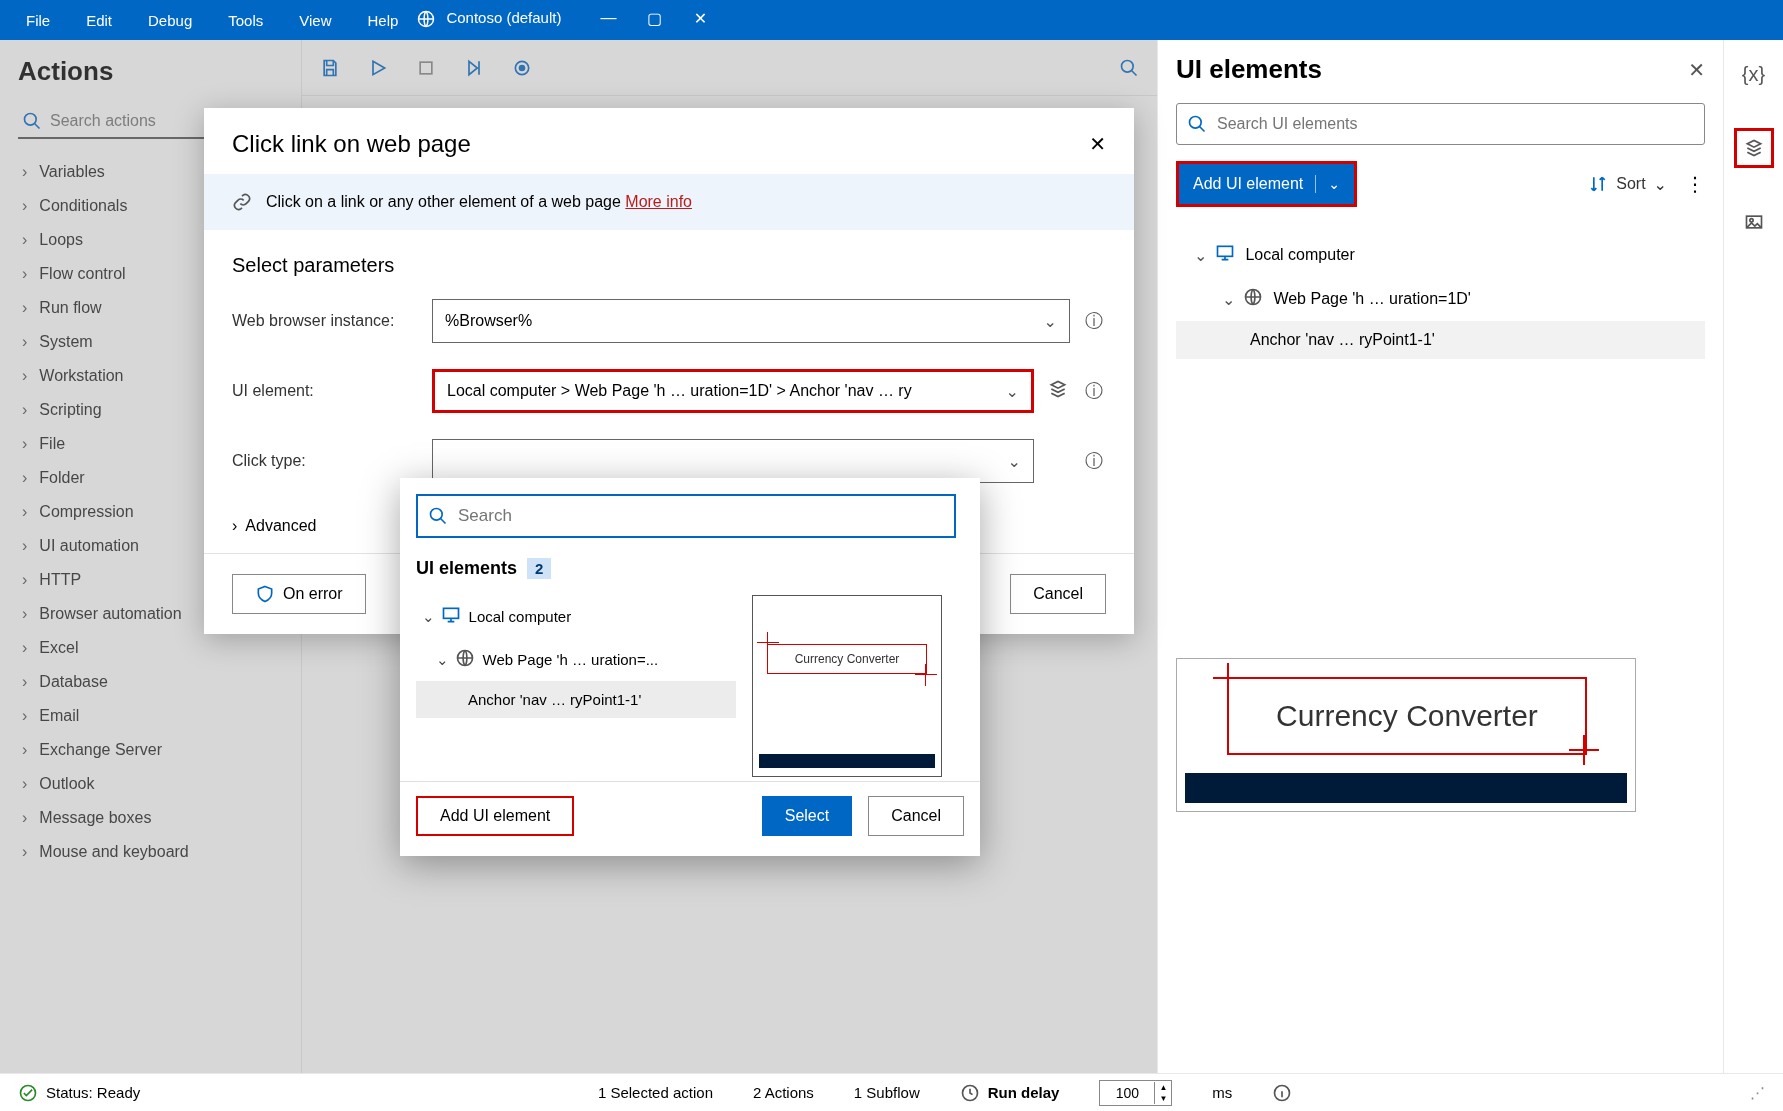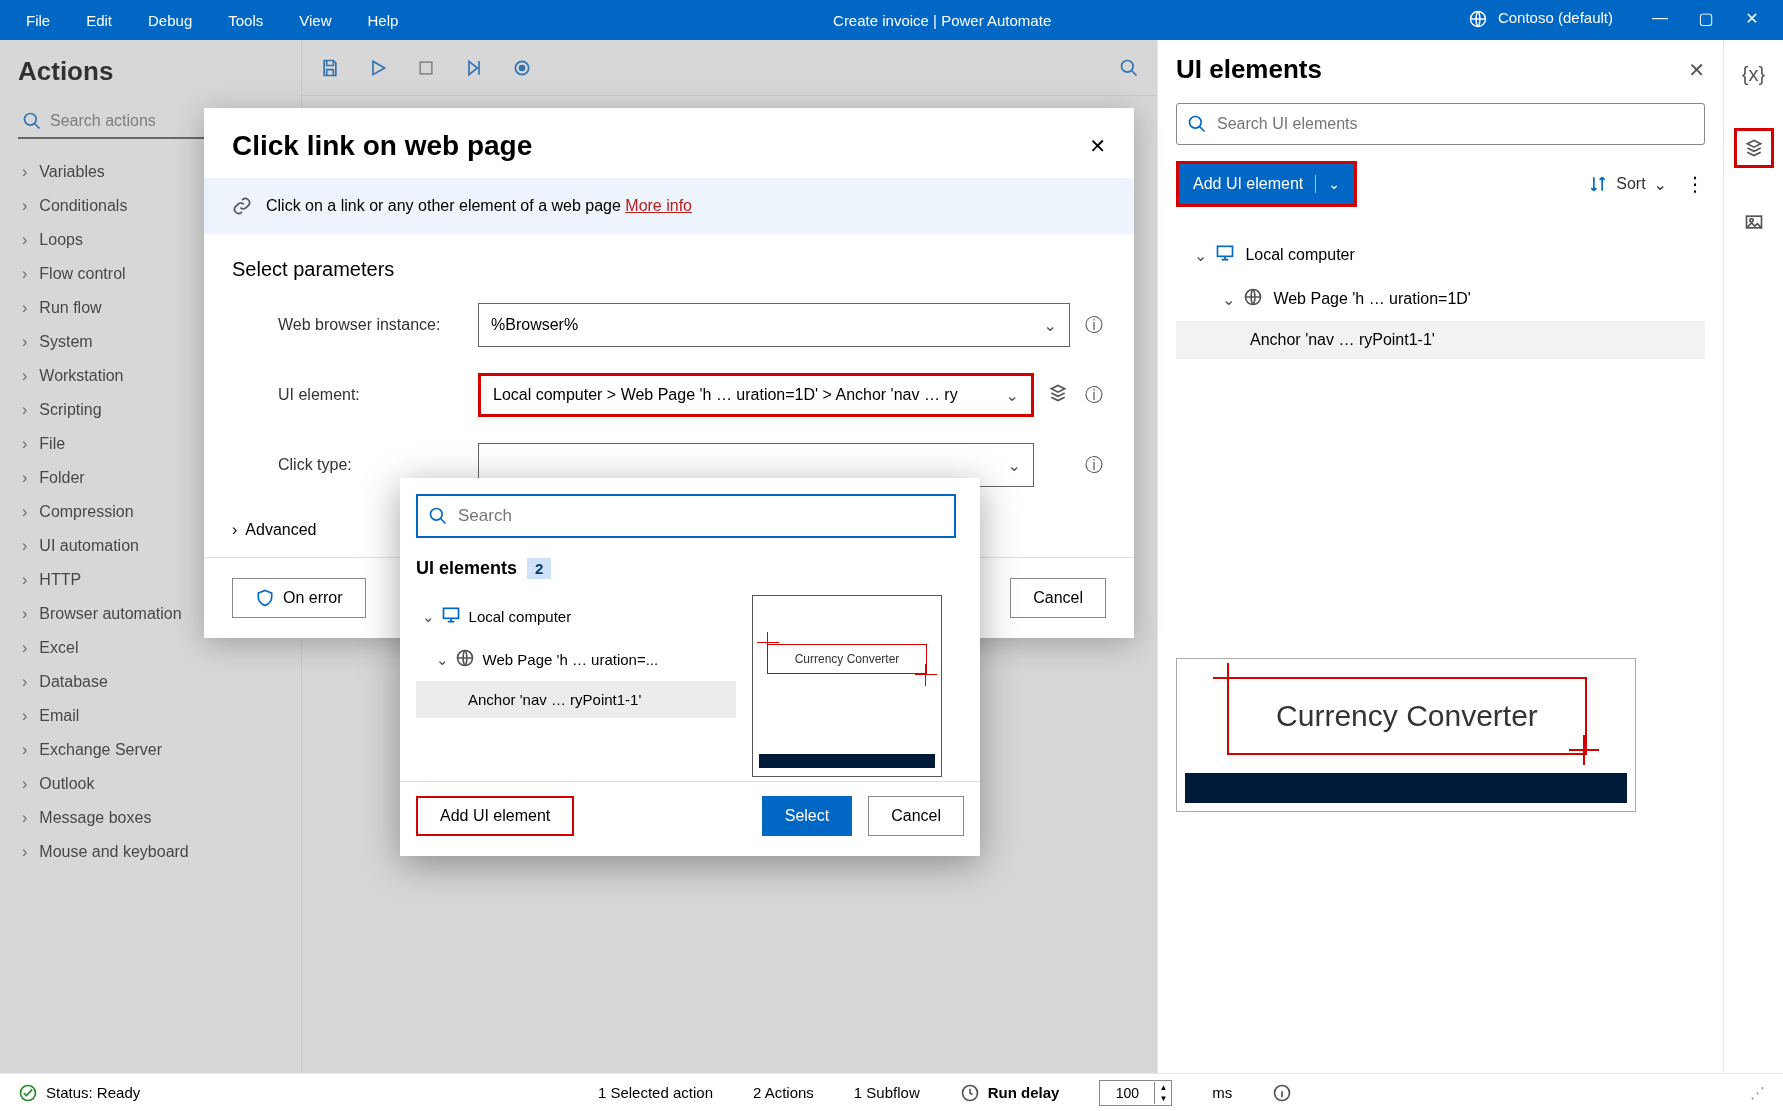--- a/index.html
+++ b/index.html
@@ -77,27 +77,27 @@
 .statusbar .spin { display: flex; align-items: center; border: 1px solid #888; height: 26px; }
 .statusbar .spin input { width: 54px; border: none; text-align: center; font-size: 14px; outline: none; }
 .statusbar .spin .btns { display:flex; flex-direction:column; font-size:8px; border-left:1px solid #888; }
 .statusbar .spin .btns span { padding:0 4px; line-height:11px; cursor:pointer; }
 
 
 .overlay { position: absolute; inset: 40px 626px 38px 0; background: rgba(140,140,140,.35); z-index: 2; }
 
 .dialog { position: absolute; left: 204px; top: 108px; width: 930px; background: #fff; box-shadow: 0 6px 28px rgba(0,0,0,.25); z-index: 3; }
 .dlg-head { display: flex; align-items: center; padding: 22px 28px 16px; }
-.dlg-head h3 { font-size: 28px; font-weight: 700; flex: 1; }
+.dlg-head h3 { font-size: 24px; font-weight: 400; flex: 1; }
 .dlg-head .x { font-size: 20px; cursor: pointer; }
 .dlg-info { background: #eef4fb; padding: 18px 28px; display: flex; align-items: center; font-size: 16px; gap: 14px; }
 .dlg-info a { color: #b91c1c; }
 .dlg-body { padding: 24px 28px 0; position: relative; }
 .dlg-body h4 { font-size: 20px; font-weight: 400; margin-bottom: 22px; }
-.param-row { display: flex; align-items: center; margin-bottom: 26px; gap: 12px; margin-left: 46px; }
+.param-row { display: flex; align-items: center; margin-bottom: 26px; gap: 12px; }
 .param-row label { width: 188px; font-size: 16px; color: #333; }
 .param-row .field { flex: 1; display: flex; align-items: center; border: 1px solid #666; padding: 0 12px; height: 44px; font-size: 16px; background: #fff; }
 .param-row .field .dd { margin-left: auto; color: #555; }
 .param-row .ric { width: 24px; text-align: center; color: #555; font-size: 18px; cursor: pointer; }
 .param-row .hl-red { border: 3px solid #d40000; }
 .adv-row { padding: 8px 0 18px; font-size: 16px; display: flex; align-items: center; gap: 8px; }
 
 .dlg-foot { border-top: 1px solid #e2e2e2; padding: 20px 28px; display: flex; align-items: center; }
 .btn { height: 40px; padding: 0 22px; border: 1px solid #888; background: #fff; font-size: 16px; display: inline-flex; align-items: center; gap: 8px; cursor: pointer; }
 .btn.primary { background: #0067c5; color: #fff; border-color: #0067c5; }
@@ -139,21 +139,20 @@
 
 <div class="titlebar">
   <div class="menus">
     <span class="menu-item">File</span>
     <span class="menu-item">Edit</span>
     <span class="menu-item">Debug</span>
     <span class="menu-item">Tools</span>
     <span class="menu-item">View</span>
     <span class="menu-item">Help</span>
   </div>
-  <div class="title">Create invoice | Power Automate</div>
   <div class="right">
     <span>
       <svg class="i" viewBox="0 0 24 24" fill="none" stroke="#fff" stroke-width="1.8">
           <circle cx="12" cy="12" r="9"></circle>
           <path d="M3 12h18M12 3c3 3 3 15 0 18M12 3c-3 3-3 15 0 18"></path>
         </svg>
     </span>
     <span>Contoso (default)</span>
     <div class="wc">
       <span>—</span>

